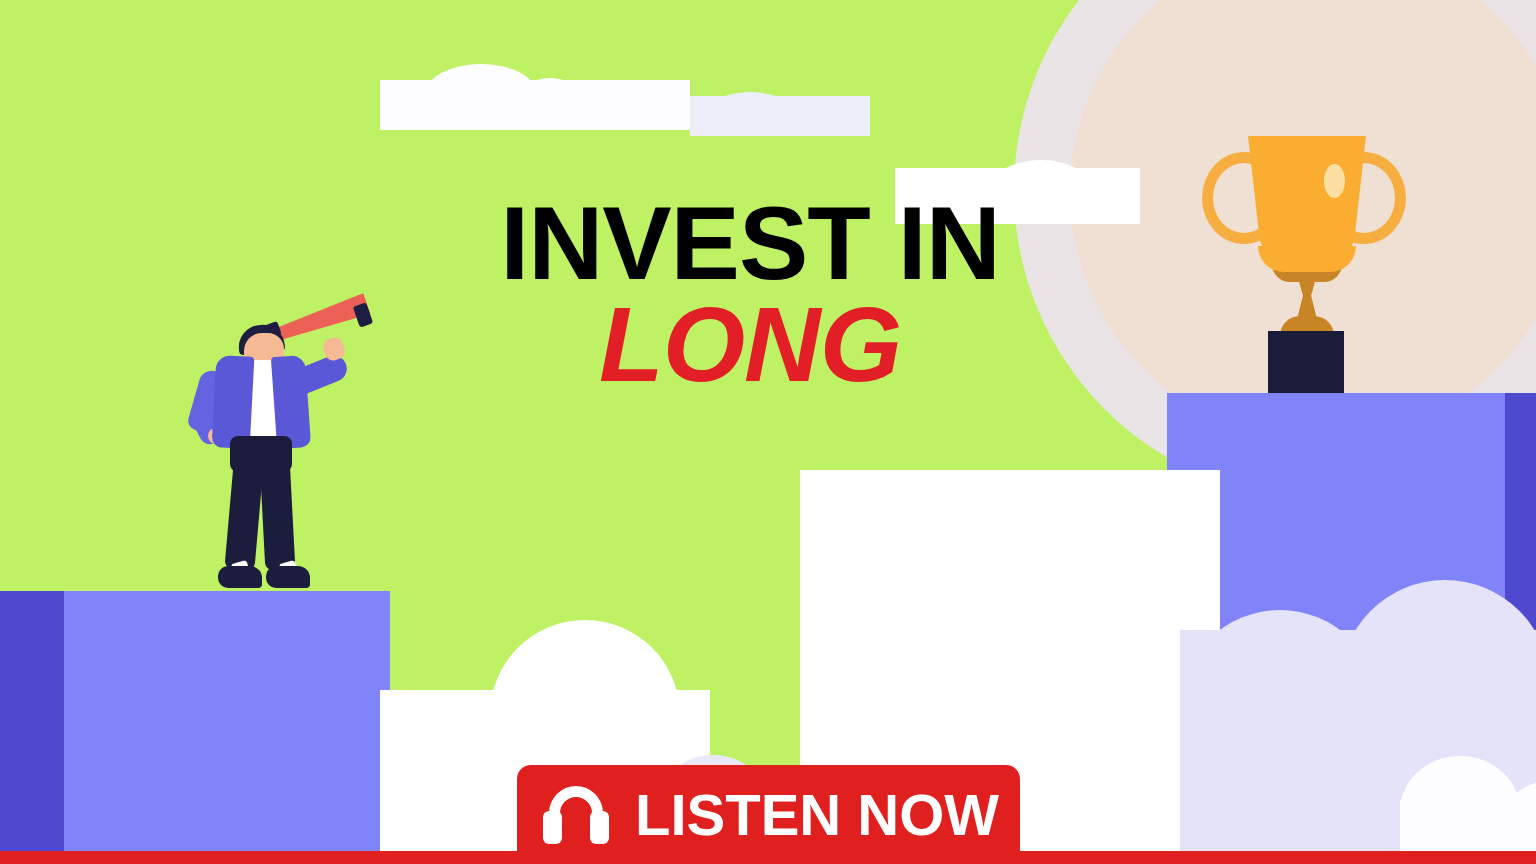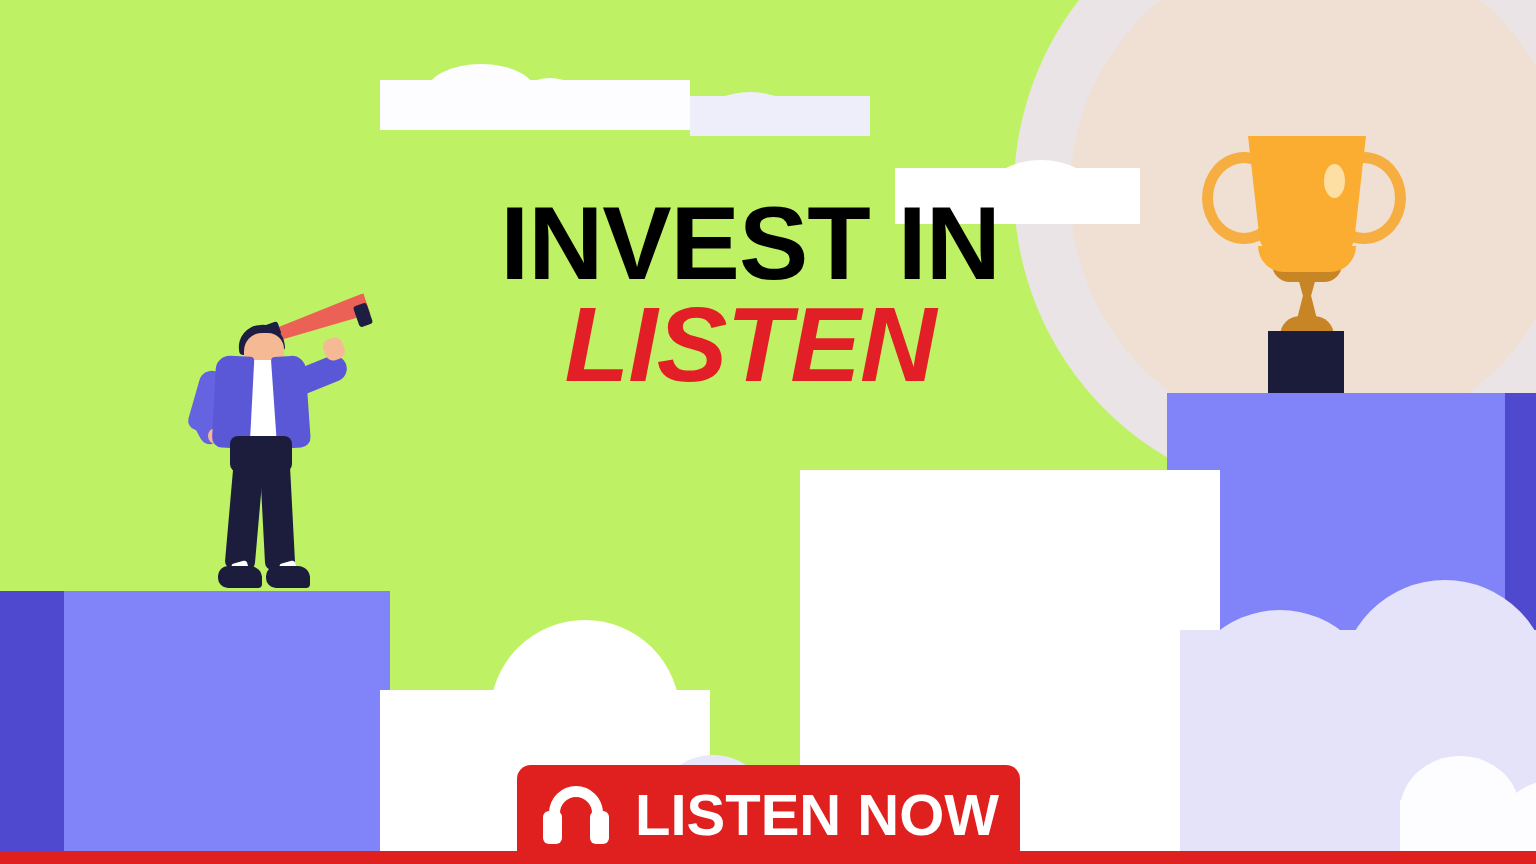--- a/index.html
+++ b/index.html
@@ -507,21 +507,21 @@
       <span class="p2"></span>
   </div>
 
   <div class="cloud" id="cloud-bl-lav">
     <div class="base"></div>
       <span class="p1"></span>
   </div>
 
   <div id="headline">
     <div class="hl-line1">INVEST IN</div>
-    <div class="hl-line3">LISTEN</div>
+    <div class="hl-line3">LONG</div>
   </div>
 
   <div id="cta">
     <div class="headphones">
       <div class="hp-band"></div>
       <div class="hp-cup l"></div>
       <div class="hp-cup r"></div>
     </div>
     <div class="cta-label">LISTEN NOW</div>
   </div>

